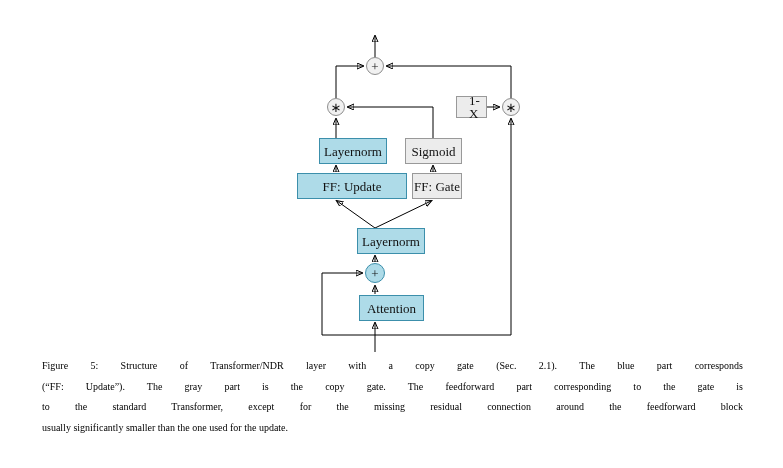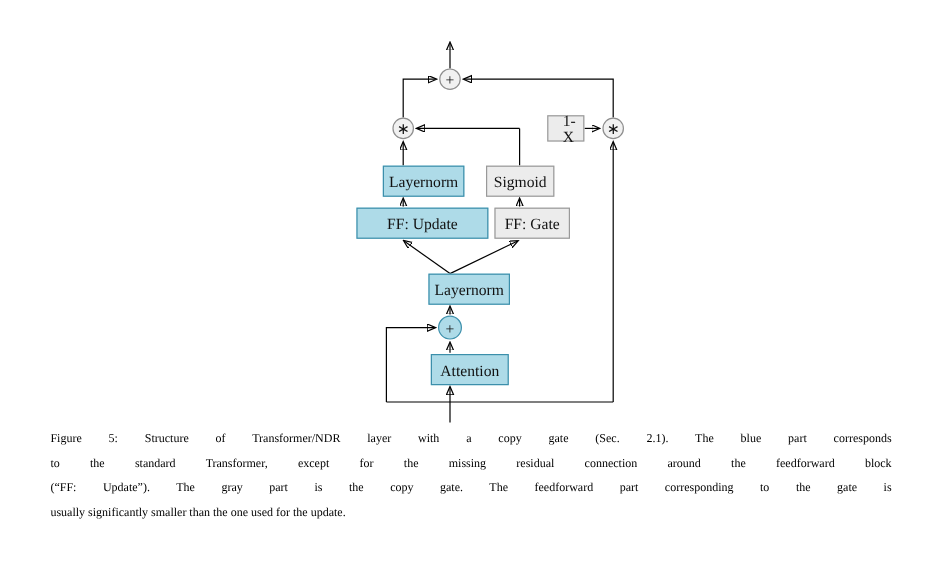--- a/index.html
+++ b/index.html
@@ -38,21 +38,21 @@
     font-size: 13px;
     line-height: 1;
     color: #111111;
   }
   .circle.graycirc { background: #f1f1f1; border: 1px solid #8e8e8e; }
   .circle.bluecirc { background: #aedbe8; border: 1.5px solid #3c8fab; }
 
   .b-ln-top  { left: 302px; top: 138px; width: 68px;  height: 26px; }
   .b-sig     { left: 405px; top: 138px; width: 57px;  height: 26px; }
   .b-ffu     { left: 280px; top: 173px; width: 110px; height: 26px; }
-  .b-ffg     { left: 412px; top: 173px; width: 63px;  height: 26px; }
+  .b-ffg     { left: 412px; top: 173px; width: 50px;  height: 26px; }
   .b-1mx     { left: 456px; top: 96px;  width: 31px;  height: 22px; padding-left: 12px; }
   .b-ln-bot  { left: 340px; top: 228px; width: 68px;  height: 26px; }
   .b-att     { left: 342px; top: 295px; width: 65px;  height: 26px; }
 
   .c-add-out { left: 366px; top: 57px;  width: 18px; height: 18px; }
   .c-mul-l   { left: 327px; top: 98px;  width: 18px; height: 18px; }
   .c-mul-r   { left: 502px; top: 98px;  width: 18px; height: 18px; }
   .c-add-res { left: 365px; top: 263px; width: 20px; height: 20px; }
 
   #caption {
@@ -107,18 +107,18 @@
     <div class="box blue b-ln-top">Layernorm</div>
     <div class="box gray b-sig">Sigmoid</div>
     <div class="box blue b-ffu">FF: Update</div>
     <div class="box gray b-ffg">FF: Gate</div>
     <div class="box blue b-ln-bot">Layernorm</div>
     <div class="box blue b-att">Attention</div>
   </div>
 
   <div id="caption">
     <div class="jl">Figure 5: Structure of Transformer/NDR layer with a copy gate (Sec. 2.1). The blue part corresponds</div>
+    <div class="jl">(“FF: Update”). The gray part is the copy gate. The feedforward part corresponding to the gate is</div>
     <div class="jl">to the standard Transformer, except for the missing residual connection around the feedforward block</div>
-    <div class="jl">(“FF: Update”). The gray part is the copy gate. The feedforward part corresponding to the gate is</div>
     <div>usually significantly smaller than the one used for the update.</div>
   </div>
 
 </div>
 
 </body></html>

